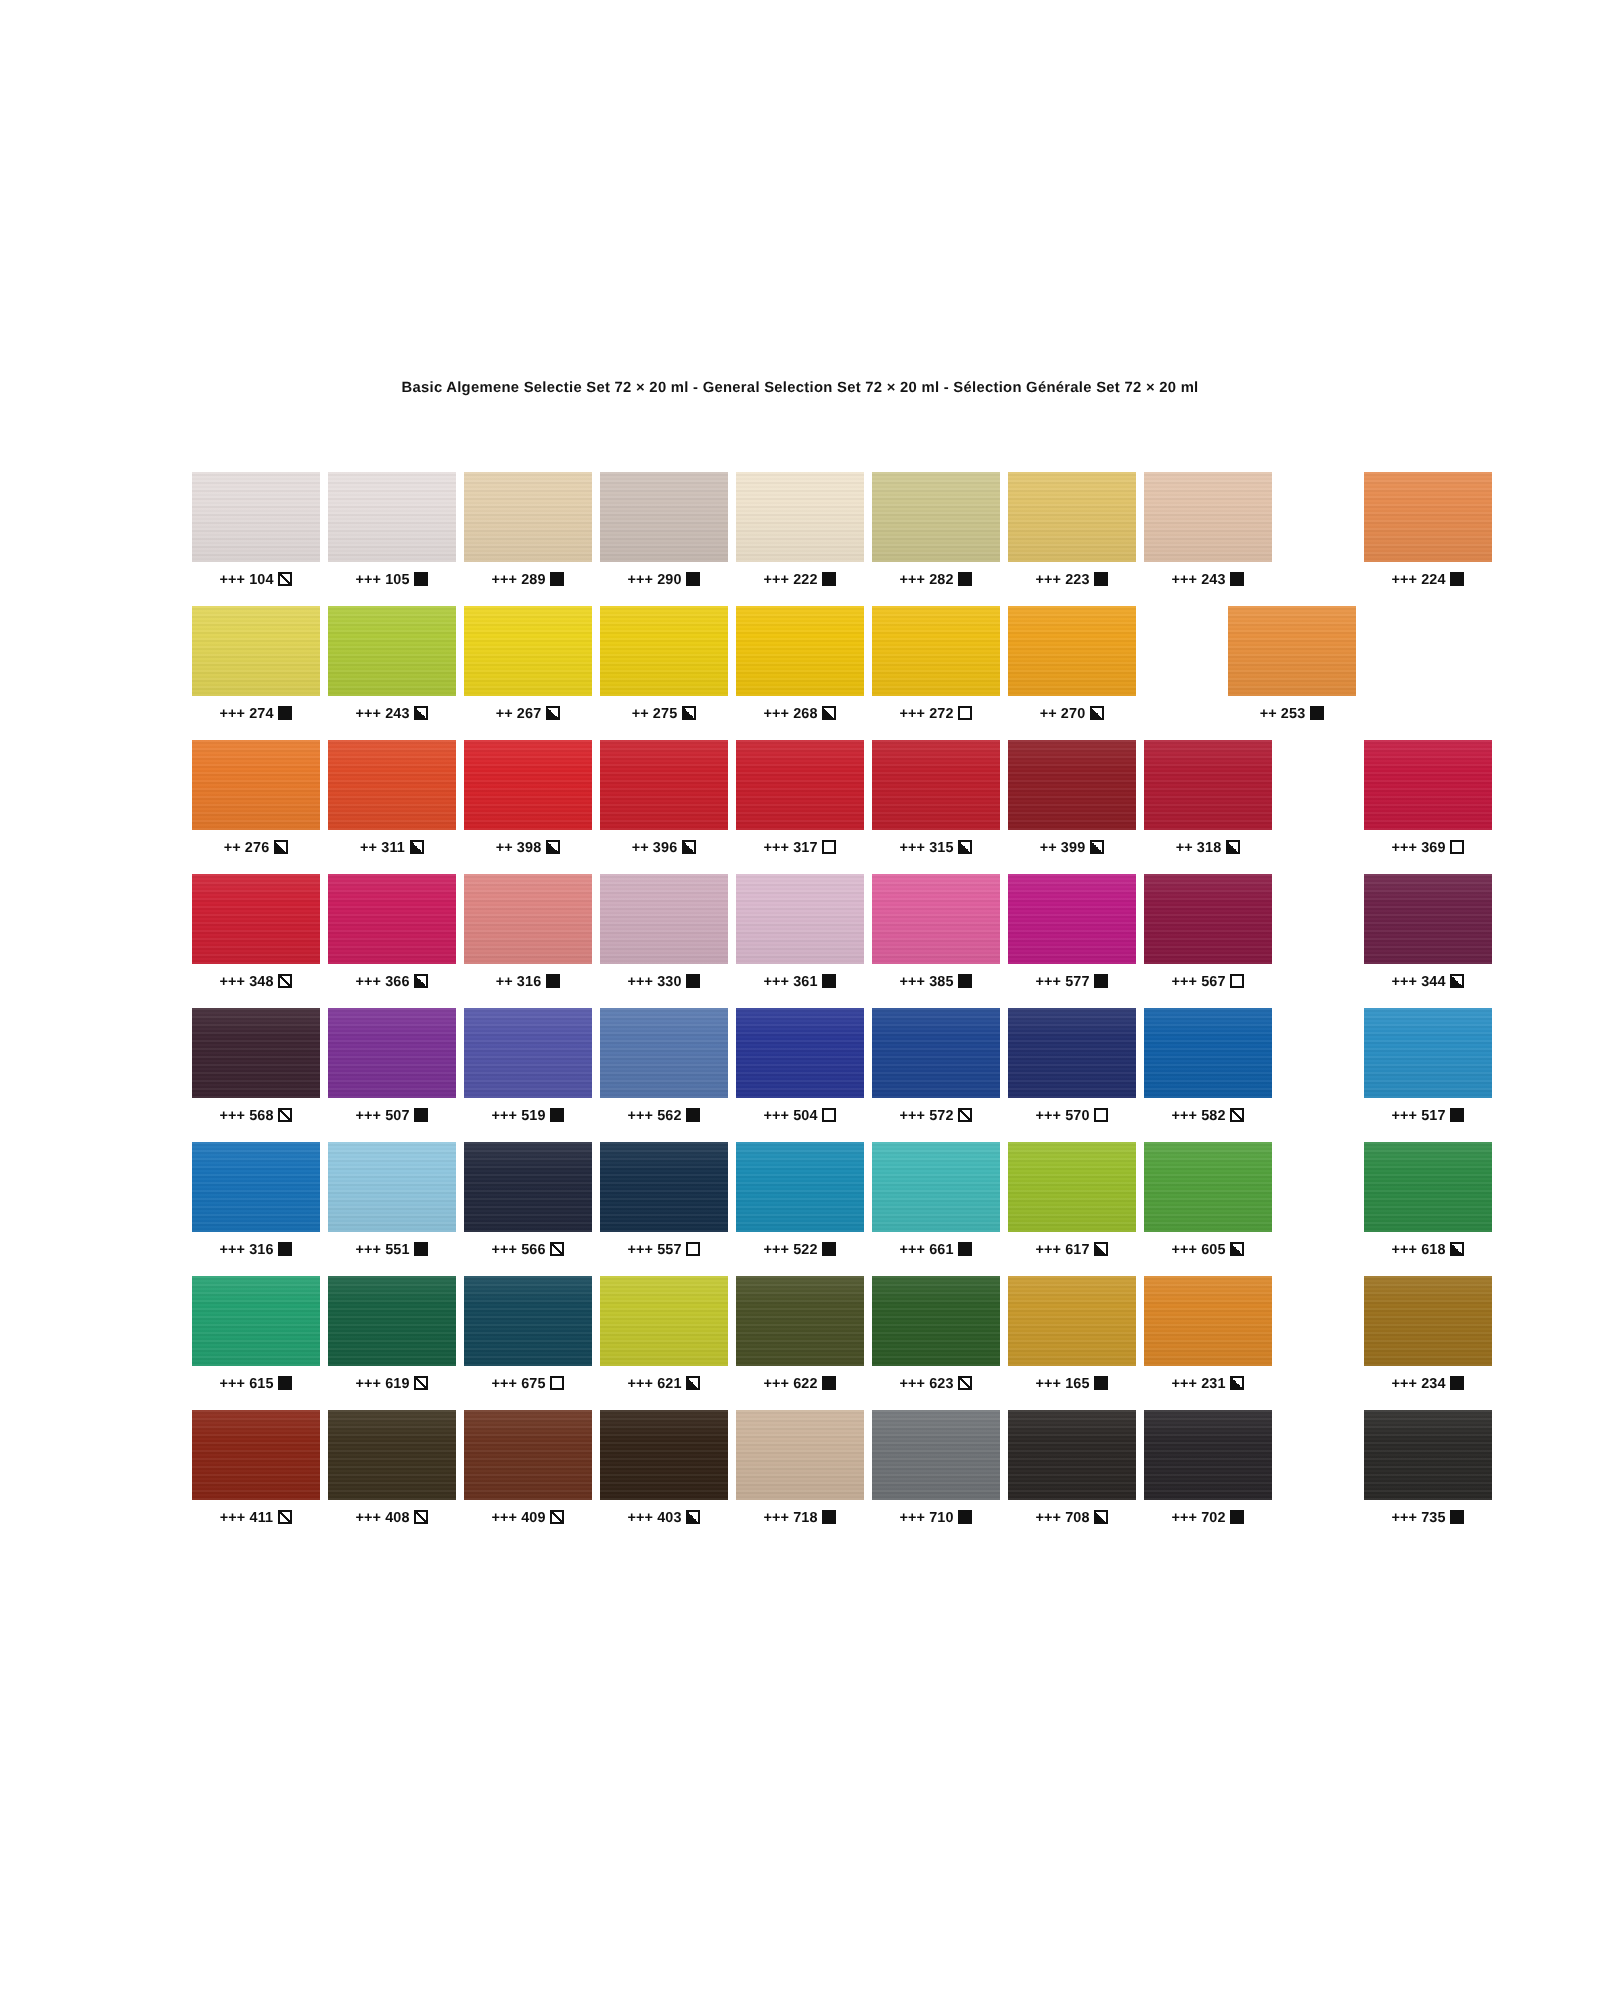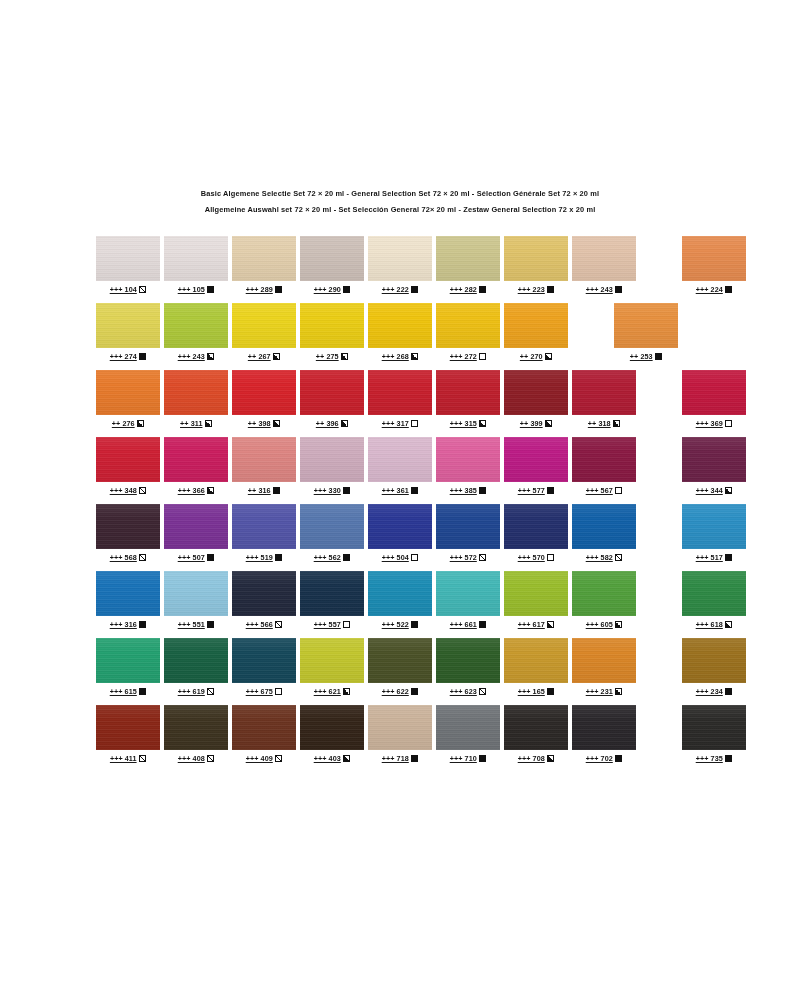--- a/index.html
+++ b/index.html
@@ -33,21 +33,20 @@
     letter-spacing: 0.02em;
     line-height: 15.5px;
     color: #141414;
     white-space: nowrap;
   }
   #grid {
     position: absolute;
     top: 236px;
     left: 96px;
     width: 608px;
-    text-decoration: underline;
   }
   .row {
     display: flex;
     margin-bottom: 9px;
   }
   .cell {
     width: 64px;
     margin-right: 4px;
   }
   .cell:last-child { margin-right: 0; padding-left: 42px; }
@@ -144,21 +143,20 @@
     background: linear-gradient(to top right, #111111 0, #111111 50%, transparent 50%, transparent 100%);
   }
 </style>
 </head>
 <body>
 
 <div id="page">
 
   <div id="header">
     <div class="header-line">Basic Algemene Selectie Set 72 × 20 ml  - General Selection Set 72 × 20 ml - Sélection Générale Set 72 × 20 ml</div>
-    <div class="header-line">Allgemeine Auswahl set 72 × 20 ml - Set Selección General 72× 20 ml - Zestaw General Selection 72 x 20 ml</div>
   </div>
 
   <div id="grid">
       <div class="row">
         <div class="cell">
           <div class="swatch" style="background: rgb(228, 220, 219);">
             <div class="grain"></div>
             <div class="shade"></div>
           </div>
           <div class="label">

